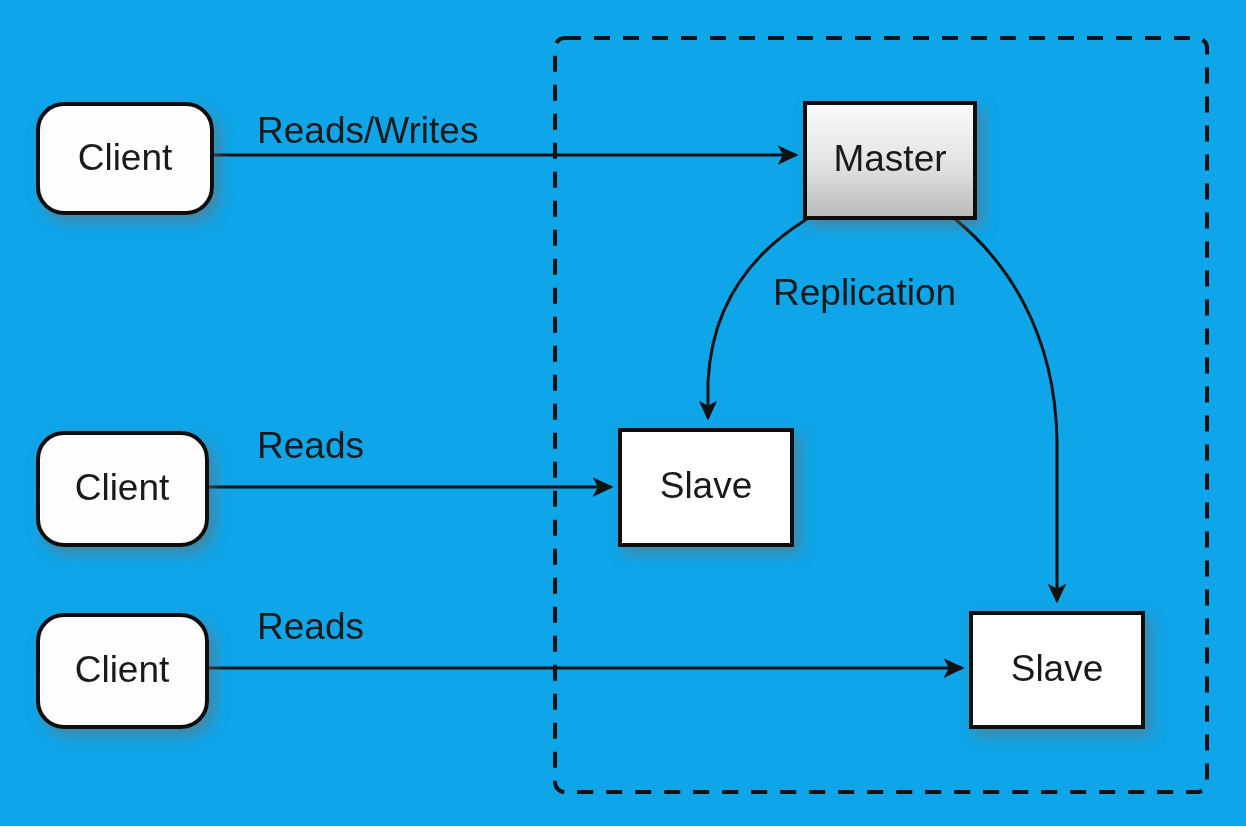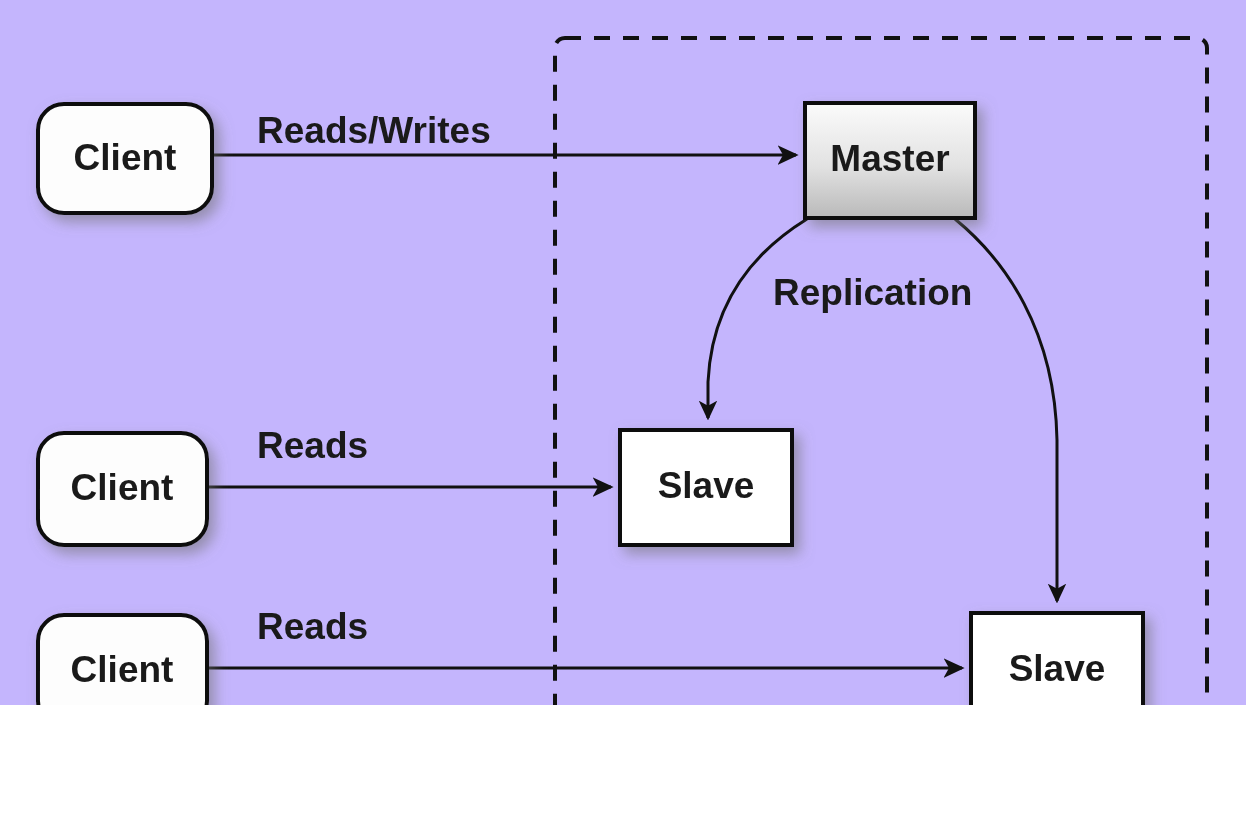--- a/index.html
+++ b/index.html
@@ -6,24 +6,23 @@
     margin: 0;
     padding: 0;
     background: #ffffff;
   }
   body {
     font-family: "Liberation Sans", sans-serif;
   }
   #canvas {
     position: relative;
     width: 1246px;
-    height: 705px;
-    background: #c4b5fd;
+    height: 826px;
+    background: #0ea5e9;
     overflow: hidden;
-    font-weight: bold;
   }
   #diagram-svg {
     position: absolute;
     left: 0;
     top: 0;
     width: 1246px;
     height: 839px;
   }
   .node-label {
     font-family: "Liberation Sans", sans-serif;

